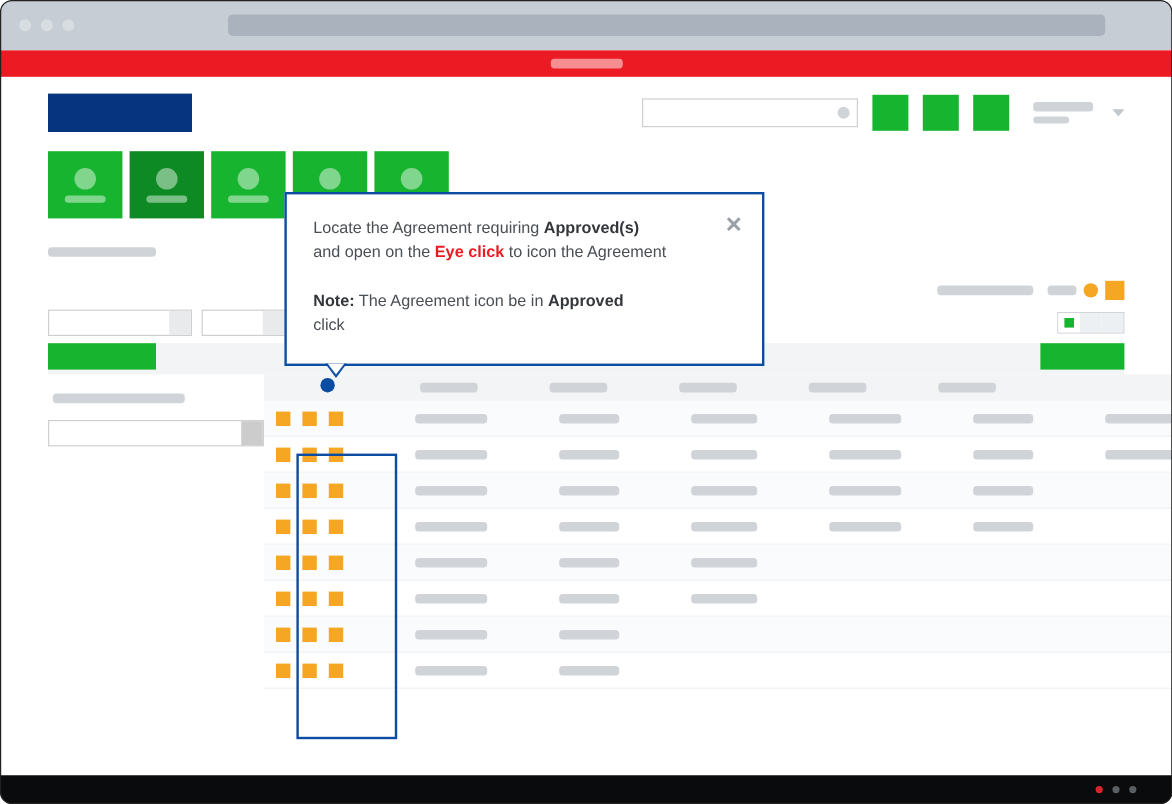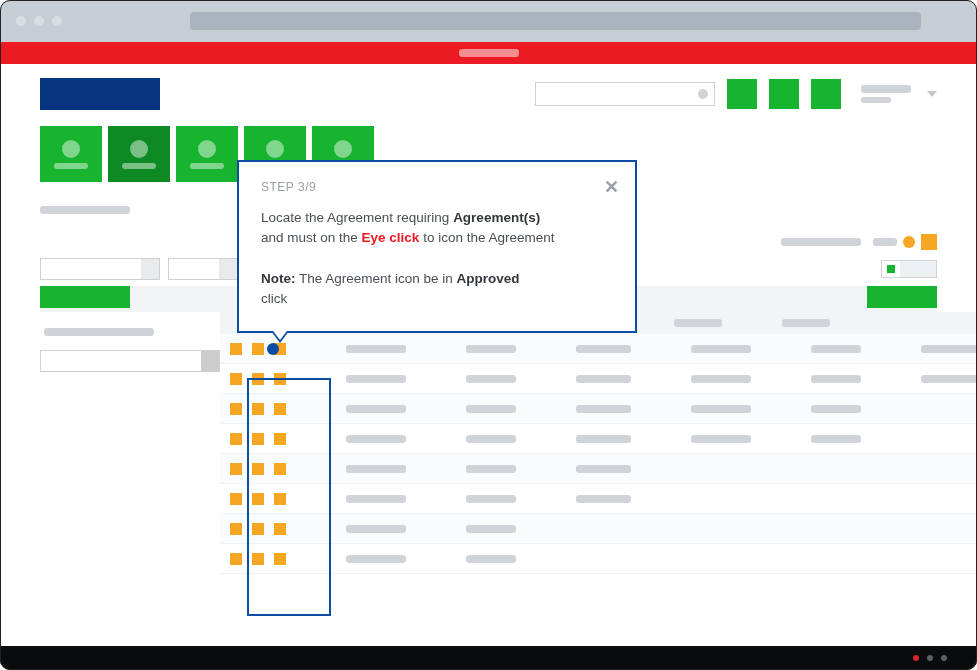--- a/index.html
+++ b/index.html
@@ -268,24 +268,23 @@
           </div>
         </div>
     </div>
   </div>
 </div>
 
 <div class="highlight-box"></div>
 
 <div class="tooltip">
   <div class="tooltip-close">✕</div>
-  <div class="tooltip-step">STEP 3/9</div>
   <div class="tooltip-body">
-    <span>Locate the Agreement requiring </span><b>Agreement(s)</b><br>
-    <span>and must on the </span><span class="red">Eye click</span><span> to icon the Agreement</span>
+    <span>Locate the Agreement requiring </span><b>Approved(s)</b><br>
+    <span>and open on the </span><span class="red">Eye click</span><span> to icon the Agreement</span>
     <br><br>
     <b>Note:</b><span> The Agreement icon be in </span><b>Approved</b><br><span> click</span>
   </div>
   <div class="tooltip-pointer"></div>
   <div class="tooltip-dot"></div>
 </div>
 
 <div class="footer">
   <div class="fdot" style="background:#d6262d"></div>
   <div class="fdot" style="background:#5a5f64"></div>

